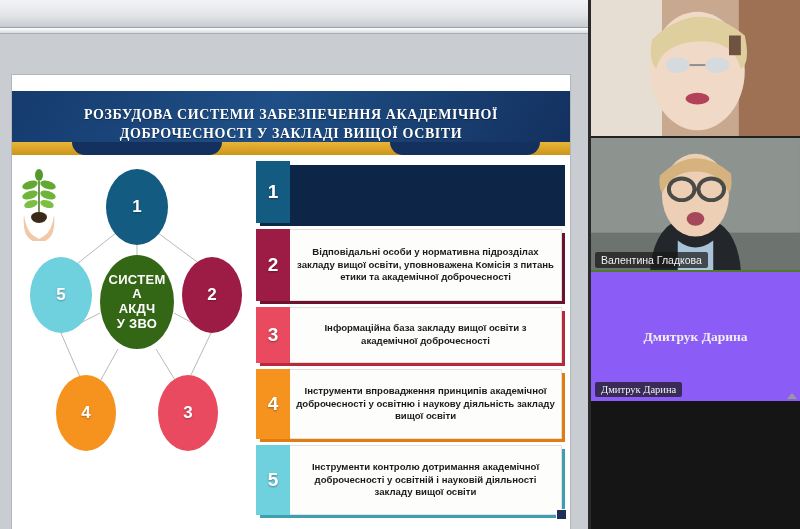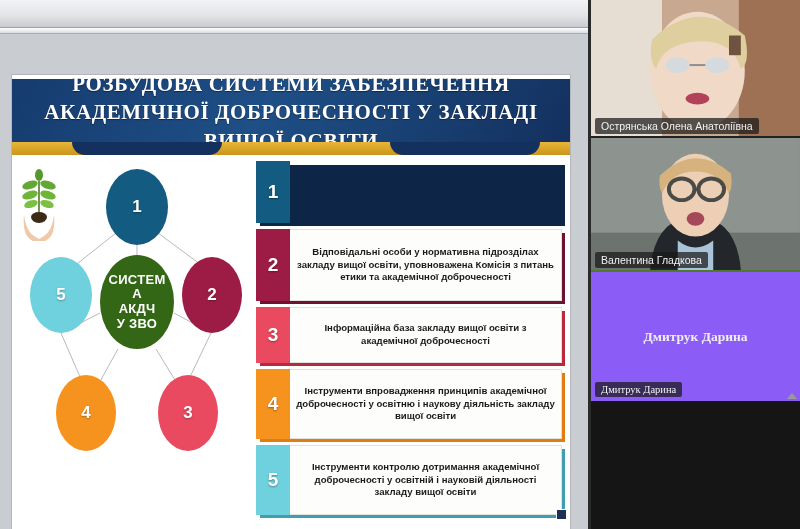--- a/index.html
+++ b/index.html
@@ -30,28 +30,28 @@
   .edge-left{position:absolute;left:0;top:0;width:3px;height:100%;background:#3a3f45;}
 
   
   .slide{
     position:absolute;left:12px;top:41px;width:558px;height:480px;
     background:#ffffff;
     box-shadow:0 0 0 1px #b3b7bc;
     overflow:hidden;
   }
   .slide-title{
-    position:absolute;left:0;top:4px;width:100%;height:67px;
+    position:absolute;left:0;top:16px;width:100%;height:67px;
     background:linear-gradient(120deg,#163b6e 0%,#1e4f86 45%,#13305e 100%);
     color:#fff;
     display:flex;align-items:center;justify-content:center;
     text-align:center;
     font-family:"Liberation Serif", serif;
     font-weight:bold;
-    font-size:21px;
+    font-size:14px;
     letter-spacing:.6px;
     line-height:1.35;
     padding:0 28px;box-sizing:border-box;
     text-shadow:0 1px 1px rgba(0,0,0,.45);
   }
   .gold-band{
     position:absolute;left:0;top:67px;width:100%;height:13px;
     background:linear-gradient(180deg,#e8b63a 0%,#d9a326 55%,#c9951d 100%);
   }
   .gold-notch{
@@ -272,23 +272,20 @@
         <rect x="150" y="0" width="62" height="138" fill="#a8795c"></rect>
         <rect x="150" y="0" width="62" height="138" fill="#8d6448" opacity="0.35"></rect>
         <ellipse cx="108" cy="72" rx="48" ry="60" fill="#f0d9c6"></ellipse>
         <path d="M62 40 q46 -44 94 -4 q6 28 -4 34 q-8 -30 -44 -28 q-36 2 -42 28 q-8 -10 -4 -30 z" fill="#dfcf9f"></path>
         <ellipse cx="88" cy="66" rx="12" ry="8" fill="#cfd9e2" opacity=".85"></ellipse>
         <ellipse cx="128" cy="66" rx="12" ry="8" fill="#cfd9e2" opacity=".85"></ellipse>
         <path d="M100 66 L116 66" stroke="#8e8e8e" stroke-width="2"></path>
         <ellipse cx="108" cy="100" rx="12" ry="6" fill="#b4415a"></ellipse>
         <rect x="140" y="36" width="12" height="20" fill="#6f5340"></rect>
       </svg>
-      <div class="namebar">
-        <span>Острянська Олена Анатоліївна</span>
-      </div>
     </div>
 
     <div class="tile t2 speaking">
       <svg class="cam" viewBox="0 0 212 134" preserveAspectRatio="none">
         <rect width="212" height="134" fill="#8d9490"></rect>
         <rect x="0" y="96" width="212" height="38" fill="#6d7470"></rect>
         <path d="M60 134 q4 -52 46 -56 q42 4 46 56 z" fill="#23262b"></path>
         <ellipse cx="106" cy="58" rx="34" ry="42" fill="#eccfb5"></ellipse>
         <path d="M70 38 q36 -34 72 -2 q2 14 -2 20 q-10 -22 -34 -22 q-24 0 -34 22 q-4 -8 -2 -18 z" fill="#d6b27e"></path>
         <ellipse cx="92" cy="52" rx="13" ry="11" fill="none" stroke="#4a4a46" stroke-width="4"></ellipse>

